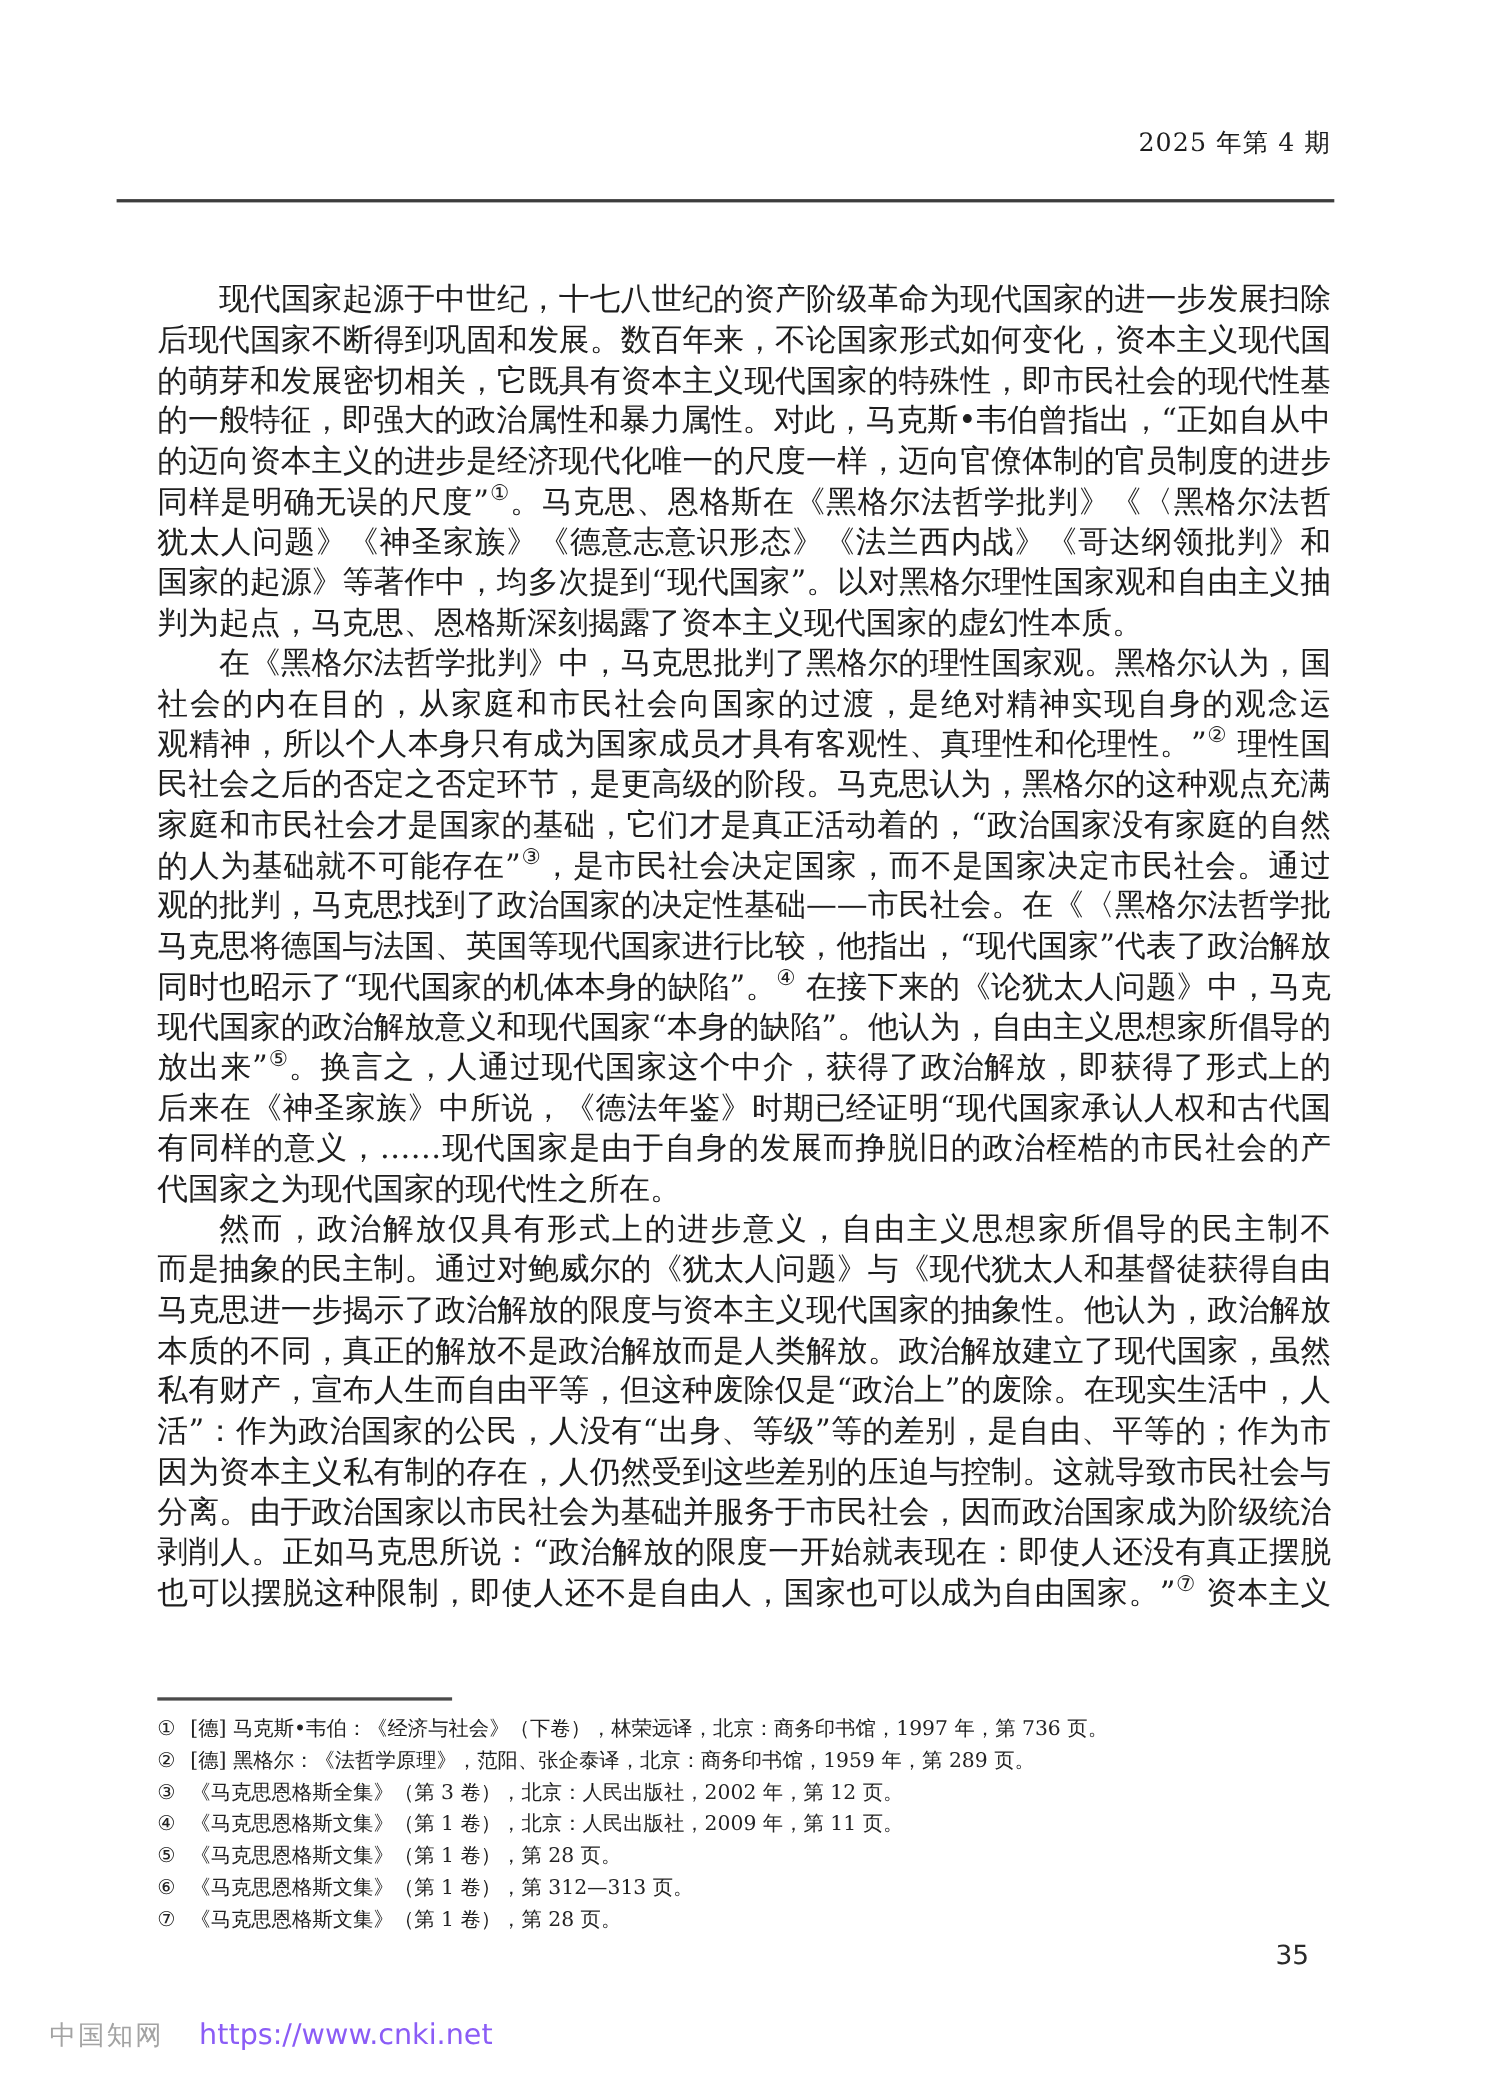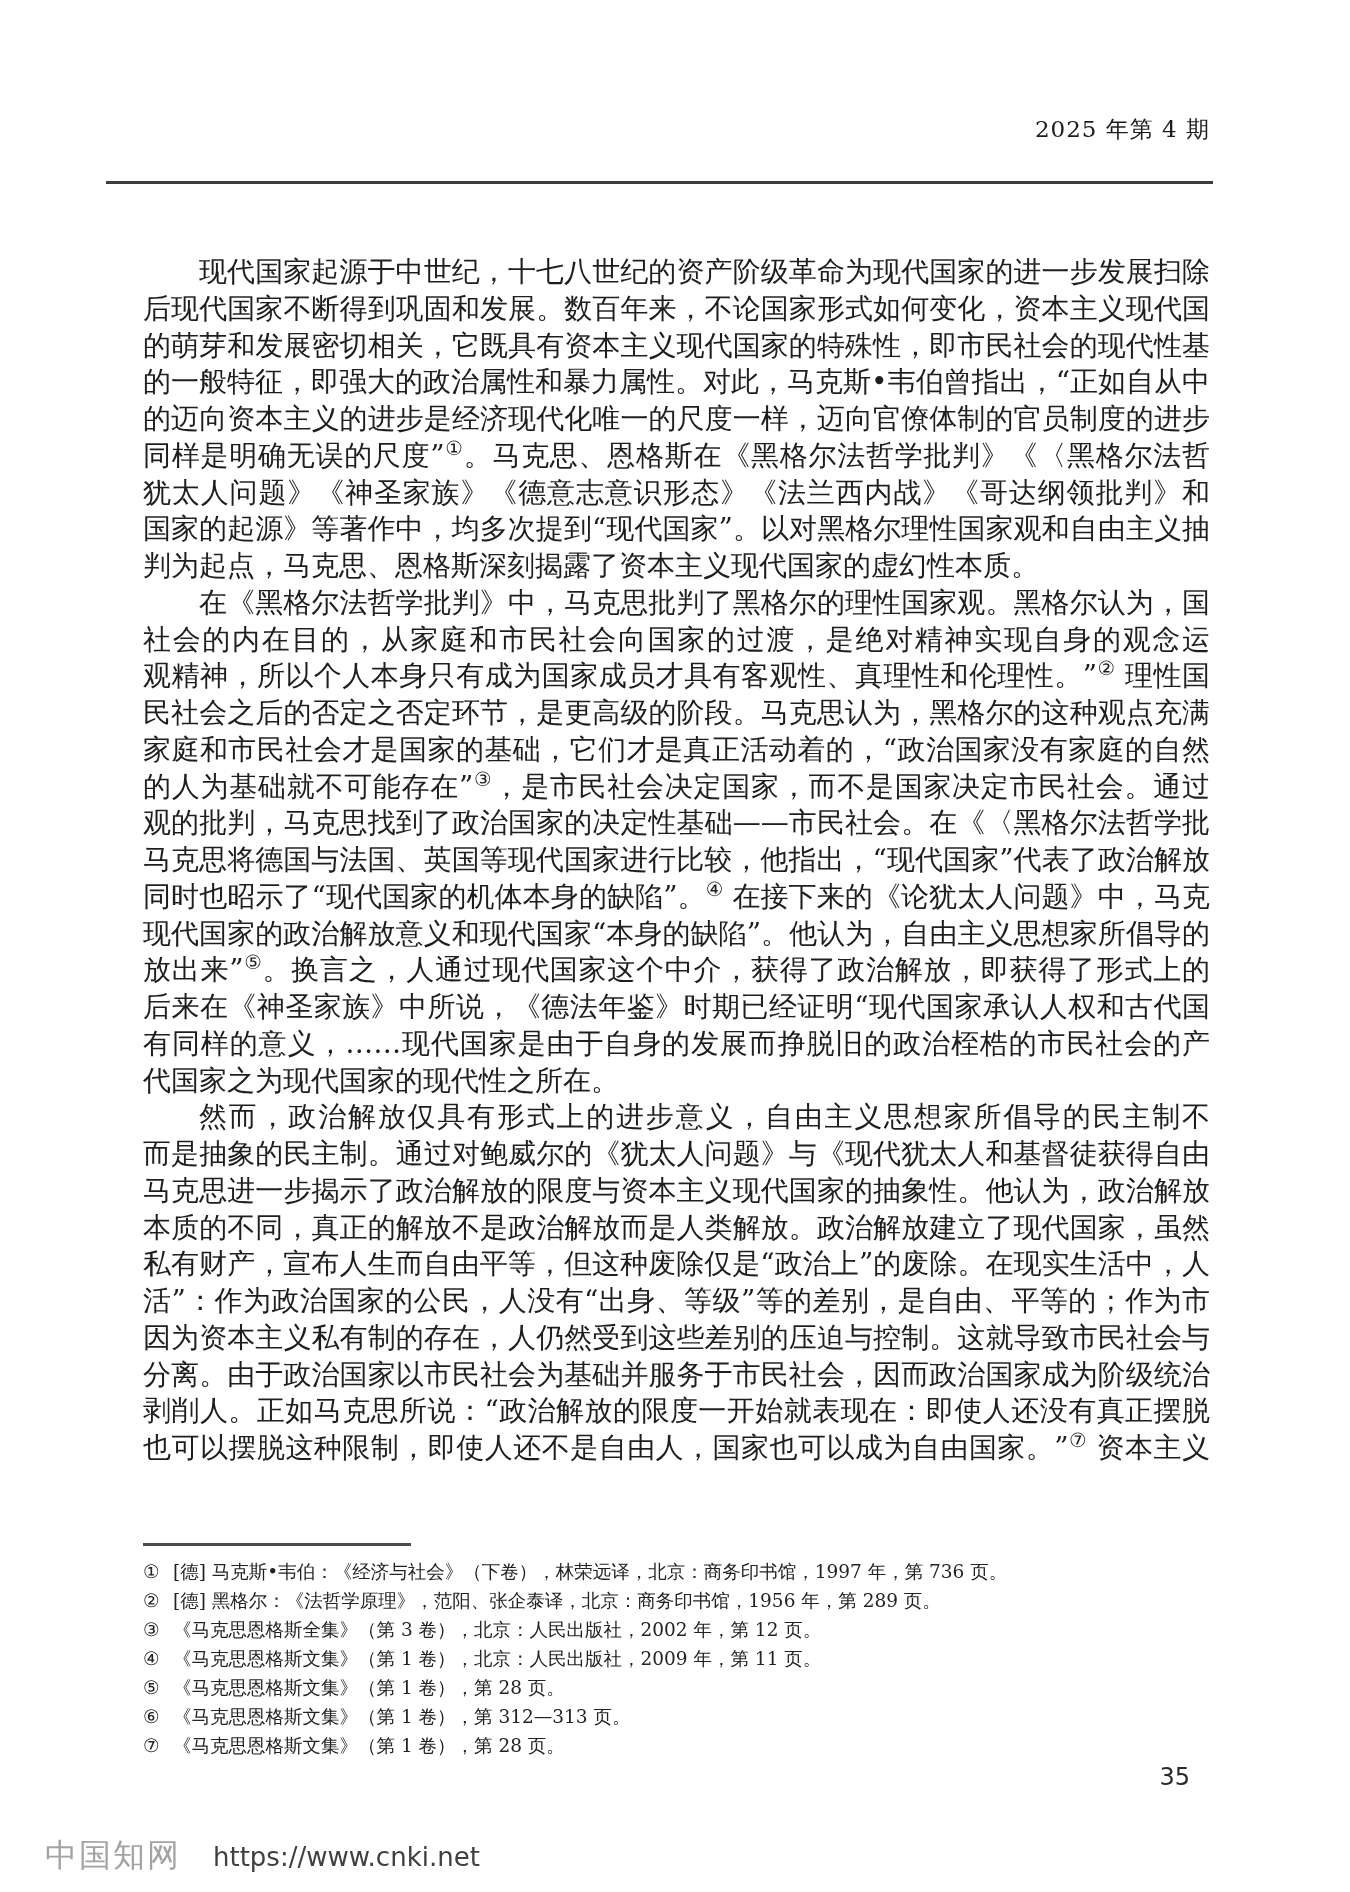--- a/index.html
+++ b/index.html
@@ -103,27 +103,27 @@
   .footer {
     position: absolute;
     top: 1834px;
     left: 45px;
     display: flex;
     align-items: baseline;
     gap: 32px;
     font-family: "DejaVu Sans", "Liberation Sans", sans-serif;
   }
   .footer .brand {
-    font-size: 32px;
+    font-size: 24px;
     color: #a3a3a3;
     letter-spacing: 2px;
   }
   .footer .url {
     font-size: 26px;
-    color: #404040;
+    color: #8b5cf6;
   }
 </style>
 </head>
 <body>
 
 <div class="page">
 
   <div class="issue">2025 年第 4 期</div>
 
   <div class="head-rule"></div>
@@ -167,21 +167,21 @@
 
   <div class="fn-rule"></div>
 
   <div class="footnotes" id="fn-root">
       <div class="fn-row">
         <span class="fn-num">①</span>
         <span class="fn-text">[德] 马克斯•韦伯：《经济与社会》（下卷），林荣远译，北京：商务印书馆，1997 年，第 736 页。</span>
       </div>
       <div class="fn-row">
         <span class="fn-num">②</span>
-        <span class="fn-text">[德] 黑格尔：《法哲学原理》，范阳、张企泰译，北京：商务印书馆，1956 年，第 289 页。</span>
+        <span class="fn-text">[德] 黑格尔：《法哲学原理》，范阳、张企泰译，北京：商务印书馆，1959 年，第 289 页。</span>
       </div>
       <div class="fn-row">
         <span class="fn-num">③</span>
         <span class="fn-text">《马克思恩格斯全集》（第 3 卷），北京：人民出版社，2002 年，第 12 页。</span>
       </div>
       <div class="fn-row">
         <span class="fn-num">④</span>
         <span class="fn-text">《马克思恩格斯文集》（第 1 卷），北京：人民出版社，2009 年，第 11 页。</span>
       </div>
       <div class="fn-row">

